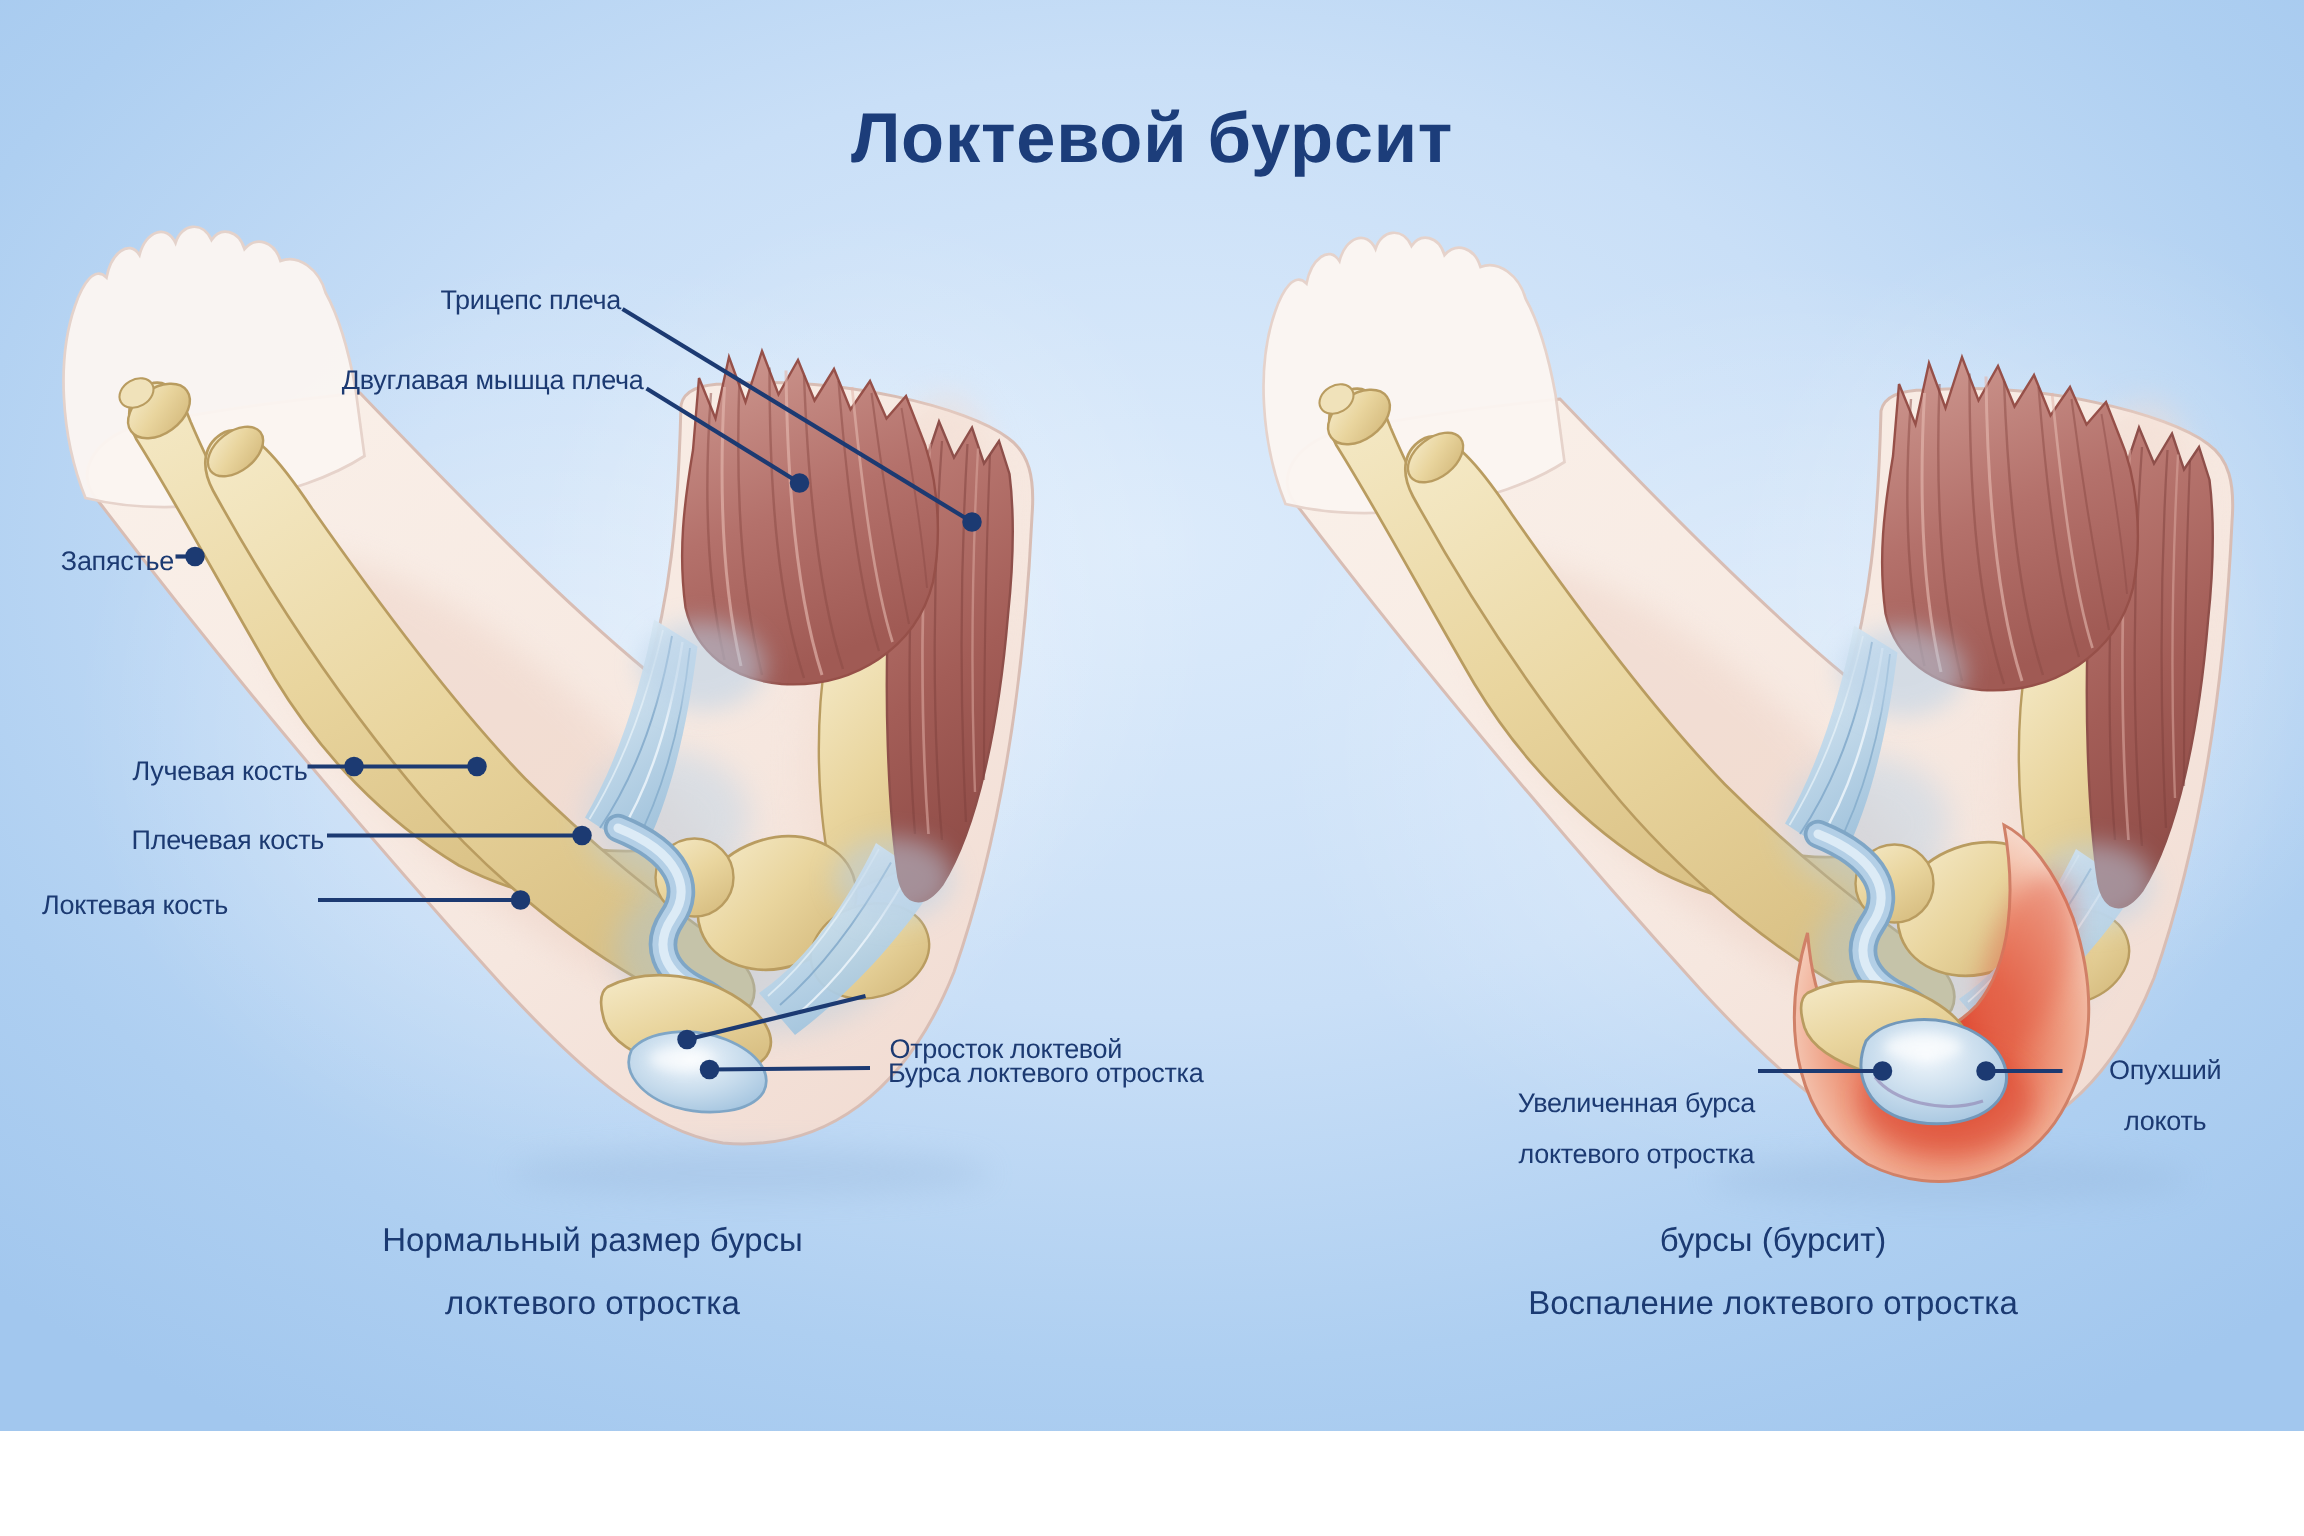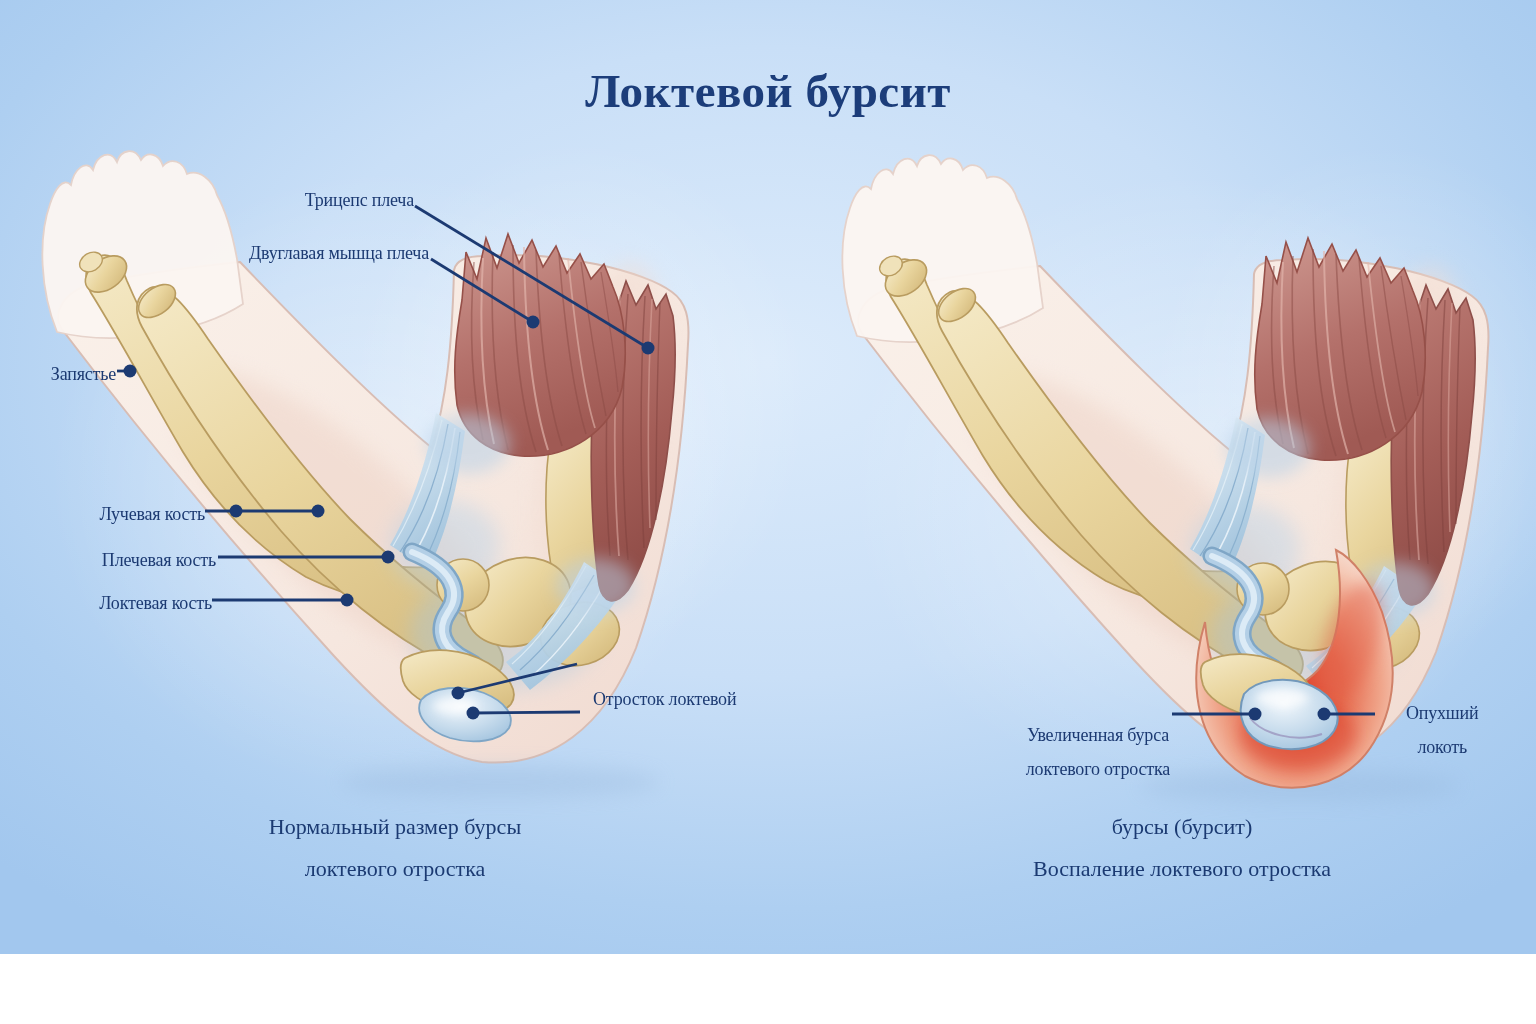--- a/index.html
+++ b/index.html
@@ -1,30 +1,30 @@
 <!DOCTYPE html>
 <html><head>
 <meta charset="utf-8">
 <style>
   html,body{margin:0;padding:0;}
   body{width:1536px;height:1024px;overflow:hidden;
        font-family:"Liberation Sans","DejaVu Sans",sans-serif;}
   .stage{position:relative;width:1536px;height:954px;
-         background:radial-gradient(ellipse 1100px 700px at 50% 38%, #dcebfb 0%, #c9dff7 45%, #aecff1 78%, #a2c7ee 100%);font-family:Liberation Serif, serif;}
+         background:radial-gradient(ellipse 1100px 700px at 50% 38%, #dcebfb 0%, #c9dff7 45%, #aecff1 78%, #a2c7ee 100%);}
   svg.art{position:absolute;left:0;top:0;width:1536px;height:1024px;}
   .page-title{position:absolute;left:0;right:0;top:64px;text-align:center;
     font-size:47px;font-weight:600;color:#1c3d7a;letter-spacing:.5px;}
   .lbl{position:absolute;font-size:18px;font-weight:500;color:#1c3a72;
        white-space:nowrap;line-height:34px;letter-spacing:-.2px;}
   .lbl-triceps   {right:1122px;top:183px;text-align:right;}
   .lbl-biceps    {right:1107px;top:236px;text-align:right;}
   .lbl-wrist     {right:1420px;top:357px;text-align:right;}
   .lbl-radius    {right:1331px;top:497px;text-align:right;margin-left:48px;}
   .lbl-humerus   {right:1320px;top:543px;text-align:right;margin-left:26px;}
-  .lbl-ulna      {right:1324px;top:586px;text-align:left;}
+  .lbl-ulna      {right:1384px;top:586px;text-align:left;}
   .lbl-olecranon {left:593px;top:649px;margin-top:33px;}
   .lbl-bursa     {left:592px;top:698px;}
   .lbl-enlarged  {right:366px;top:718px;text-align:center;}
   .lbl-swollen   {left:1378px;top:696px;text-align:center;margin-left:28px;}
   .caption{position:absolute;top:806px;width:600px;text-align:center;
     font-size:22px;font-weight:500;color:#1b3a72;line-height:42px;}
   .caption-left{left:95px;}
   .caption-right{left:882px;}
   .caption span,.lbl span{display:block;}
 </style>
@@ -236,20 +236,21 @@
 
 <div class="page-title">Локтевой бурсит</div>
 
 <div class="lbl lbl-triceps">Трицепс плеча</div>
 <div class="lbl lbl-biceps">Двуглавая мышца плеча</div>
 <div class="lbl lbl-wrist">Запястье</div>
 <div class="lbl lbl-radius">Лучевая кость</div>
 <div class="lbl lbl-humerus">Плечевая кость</div>
 <div class="lbl lbl-ulna">Локтевая кость</div>
 <div class="lbl lbl-olecranon">Отросток локтевой</div>
+<div class="lbl lbl-bursa">Бурса локтевого отростка</div>
 
 <div class="lbl lbl-enlarged">
   <span>Увеличенная бурса</span>
   <span>локтевого отростка</span>
 </div>
 <div class="lbl lbl-swollen">
   <span>Опухший</span>
   <span>локоть</span>
 </div>
 

